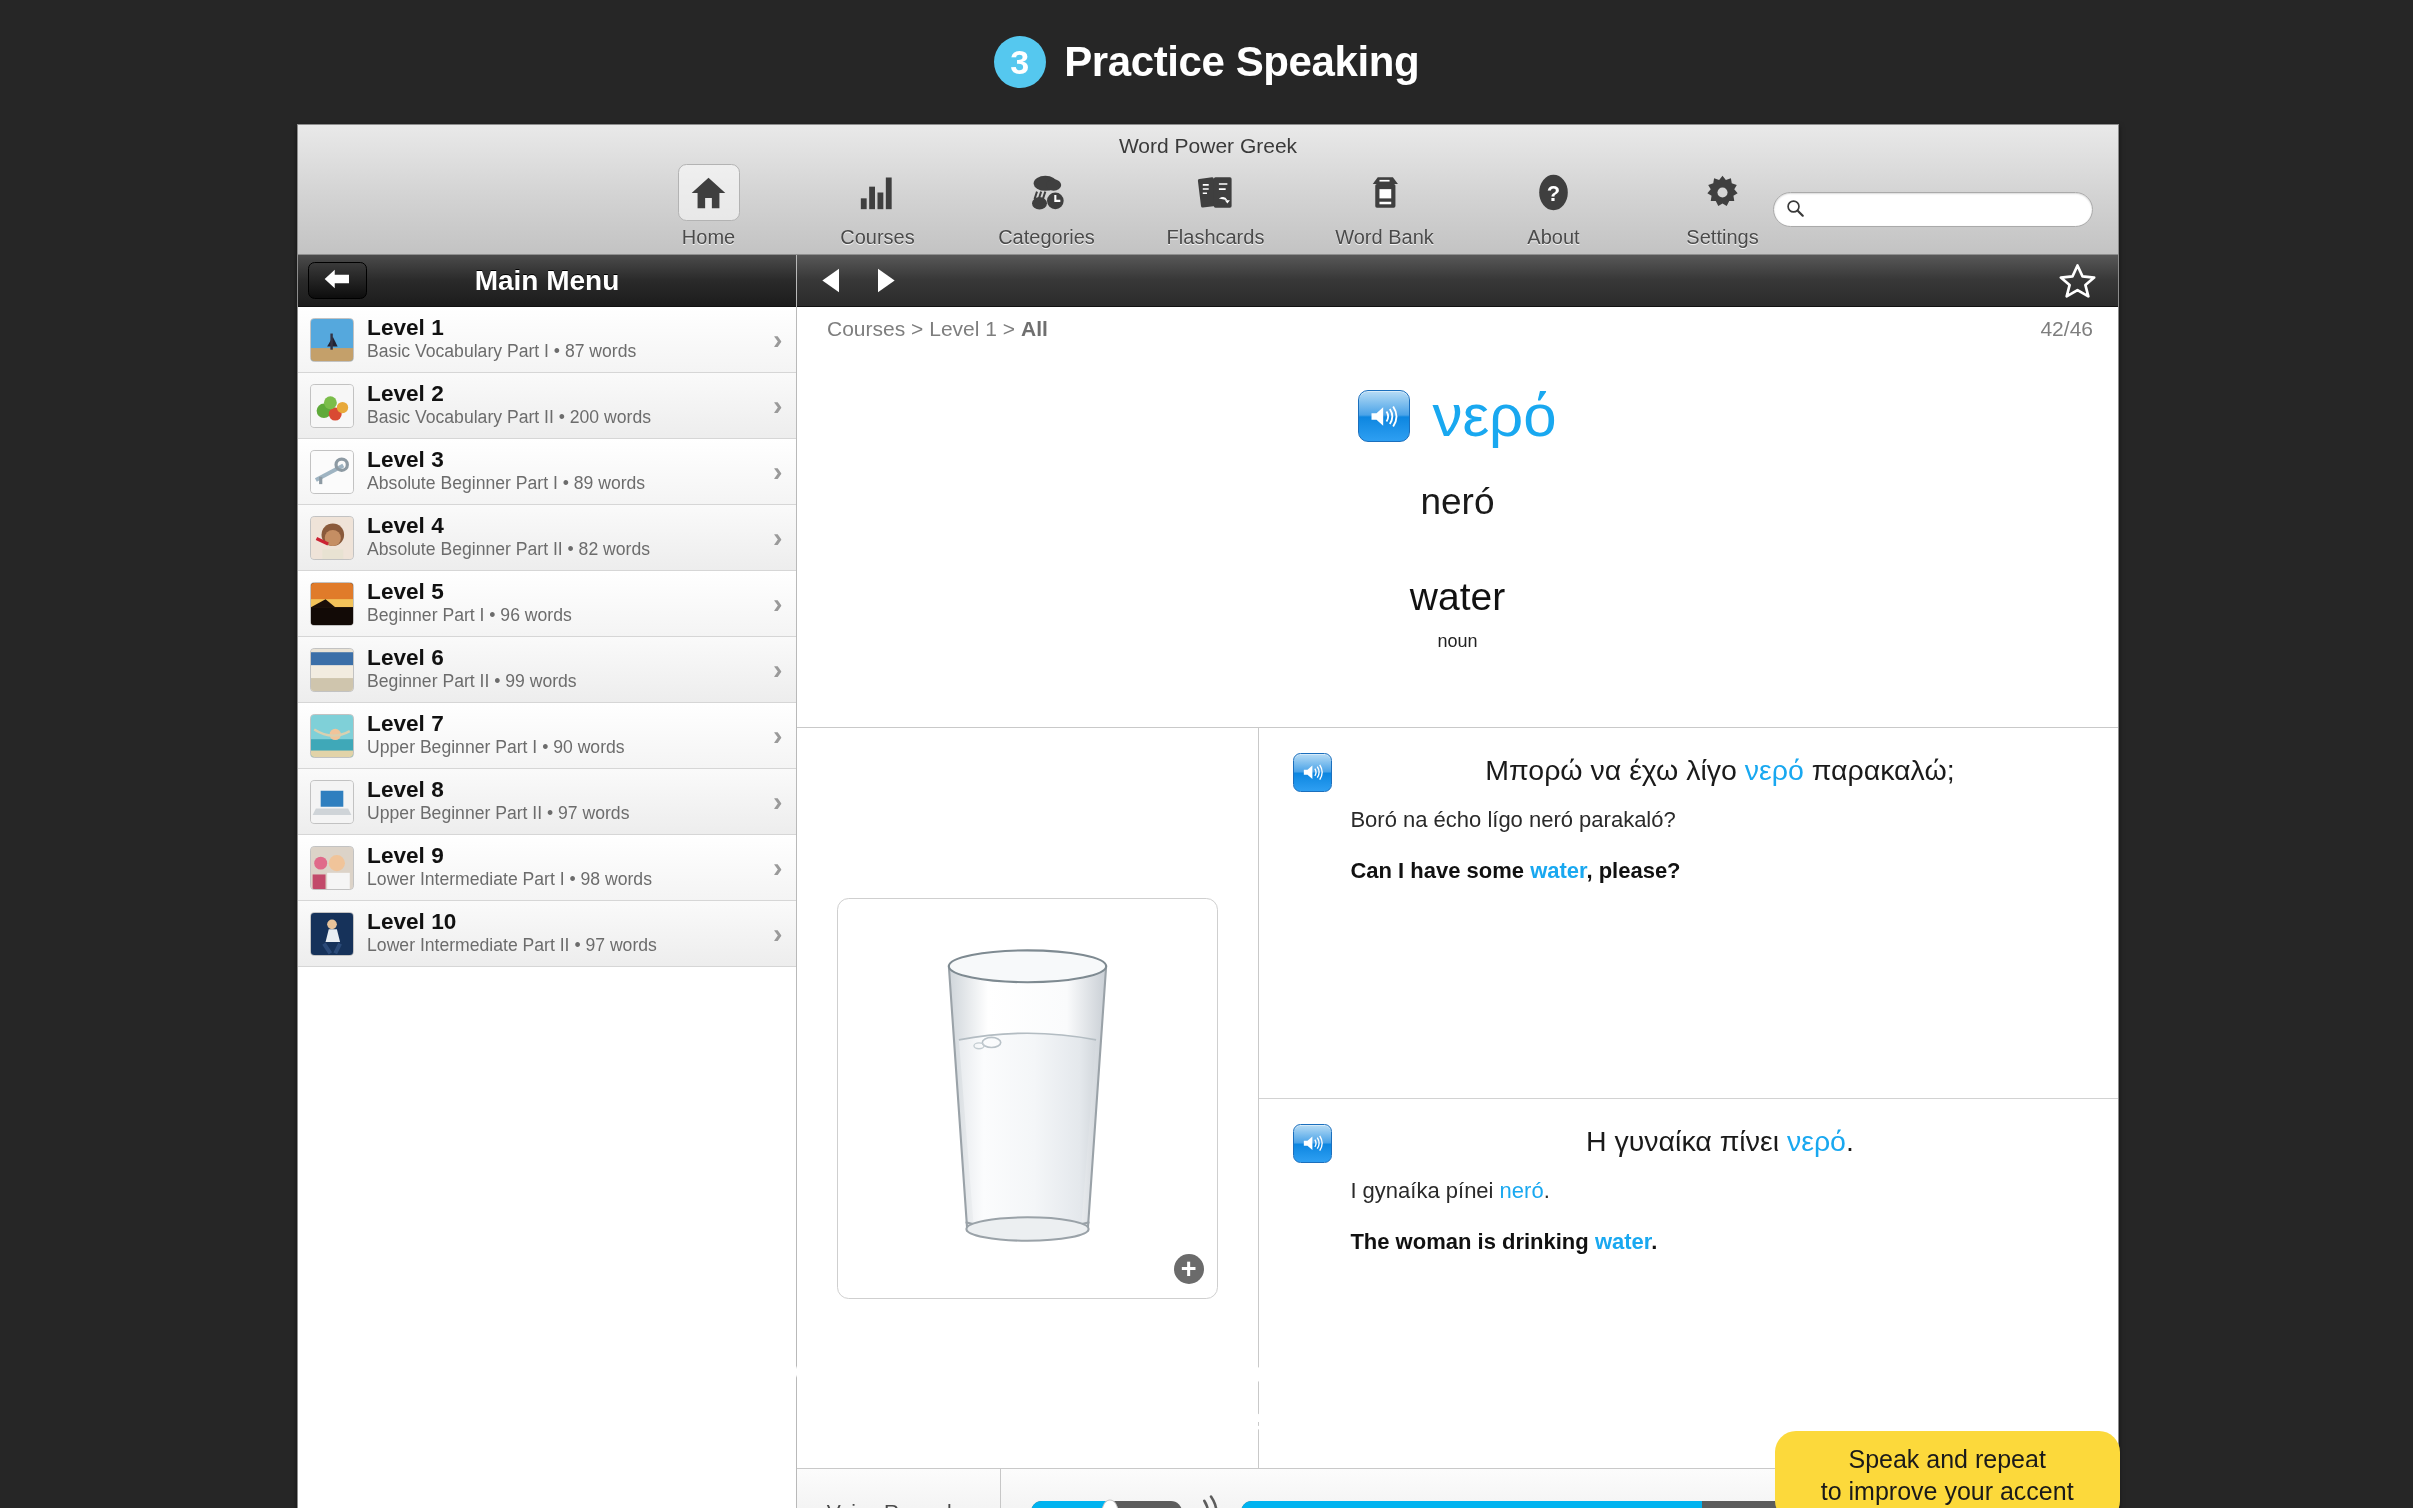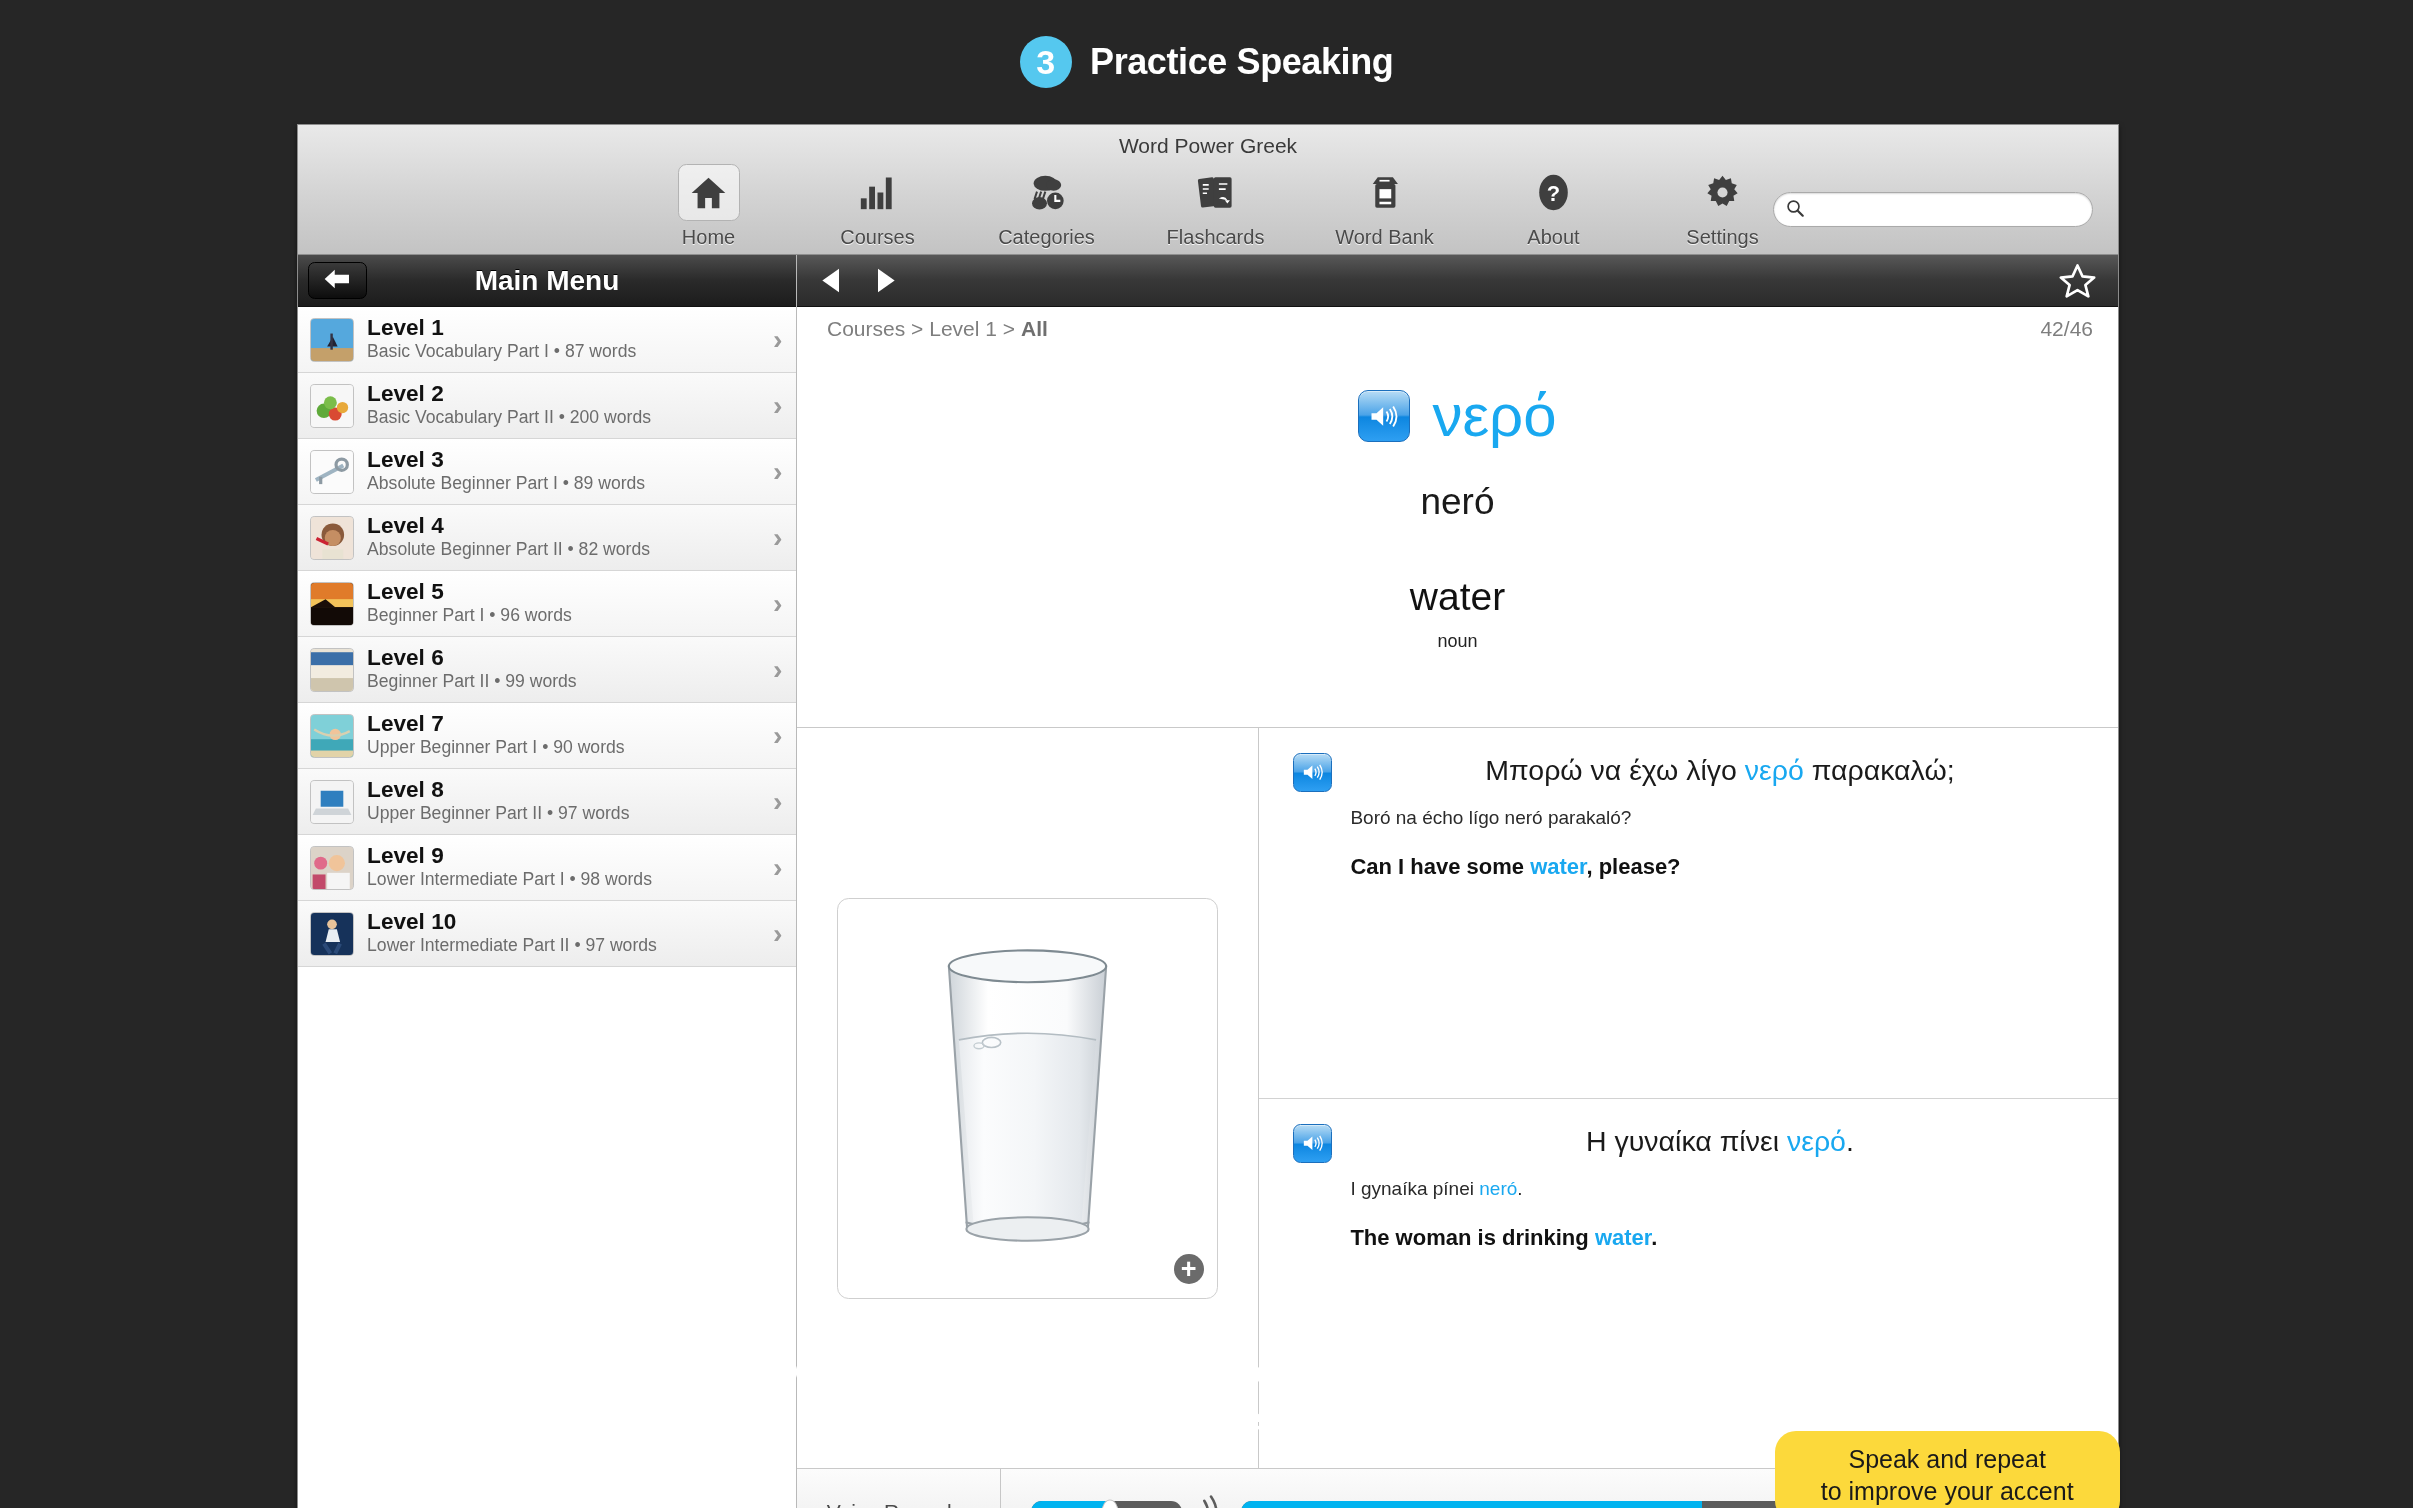--- a/index.html
+++ b/index.html
@@ -17,21 +17,21 @@
     gap: 18.4px;
   }
   .step-badge {
     width: 52px; height: 52px; border-radius: 50%;
     background: #55c8ef;
     color: #fff; font-size: 34px; font-weight: bold;
     display: flex; align-items: center; justify-content: center;
     line-height: 1;
   }
   .banner-title {
-    color: #ffffff; font-size: 36px; font-weight: bold;
+    color: #ffffff; font-size: 42px; font-weight: bold;
     letter-spacing: -0.4px;
   }
 
   
   .app-window {
     position: absolute;
     left: 297px; top: 124px;
     width: 1822px; height: 1432px;
     background: #fff;
     border: 0.8px solid #8c8c8c;
@@ -214,21 +214,21 @@
 
   .sentences { flex: 1; display: flex; flex-direction: column; min-width: 0; }
   .sentence {
     flex: 1; padding: 25px 28.5px 0 34px;
     display: flex; gap: 18.4px;
     position: relative;
   }
   .sentence + .sentence { border-top: 0.8px solid #d2d2d2; }
   .s-text { flex: 1; min-width: 0; }
   .s-greek { font-size: 28.5px; color: #1a1a1a; line-height: 1.2; text-align: center; }
-  .s-roman { font-size: 19px; color: #2a2a2a; margin-top: 20px; }
+  .s-roman { font-size: 22px; color: #2a2a2a; margin-top: 20px; }
   .s-eng   { font-size: 22px; color: #111; font-weight: bold; margin-top: 25px; }
   .hl { color: #19a8f0; }
   .hl-b { color: #19a8f0; font-weight: bold; }
 
   
   .callout {
     position: absolute;
     right: -1.7px; bottom: -54px;
     width: 345px;
     background: #fcd93b;

